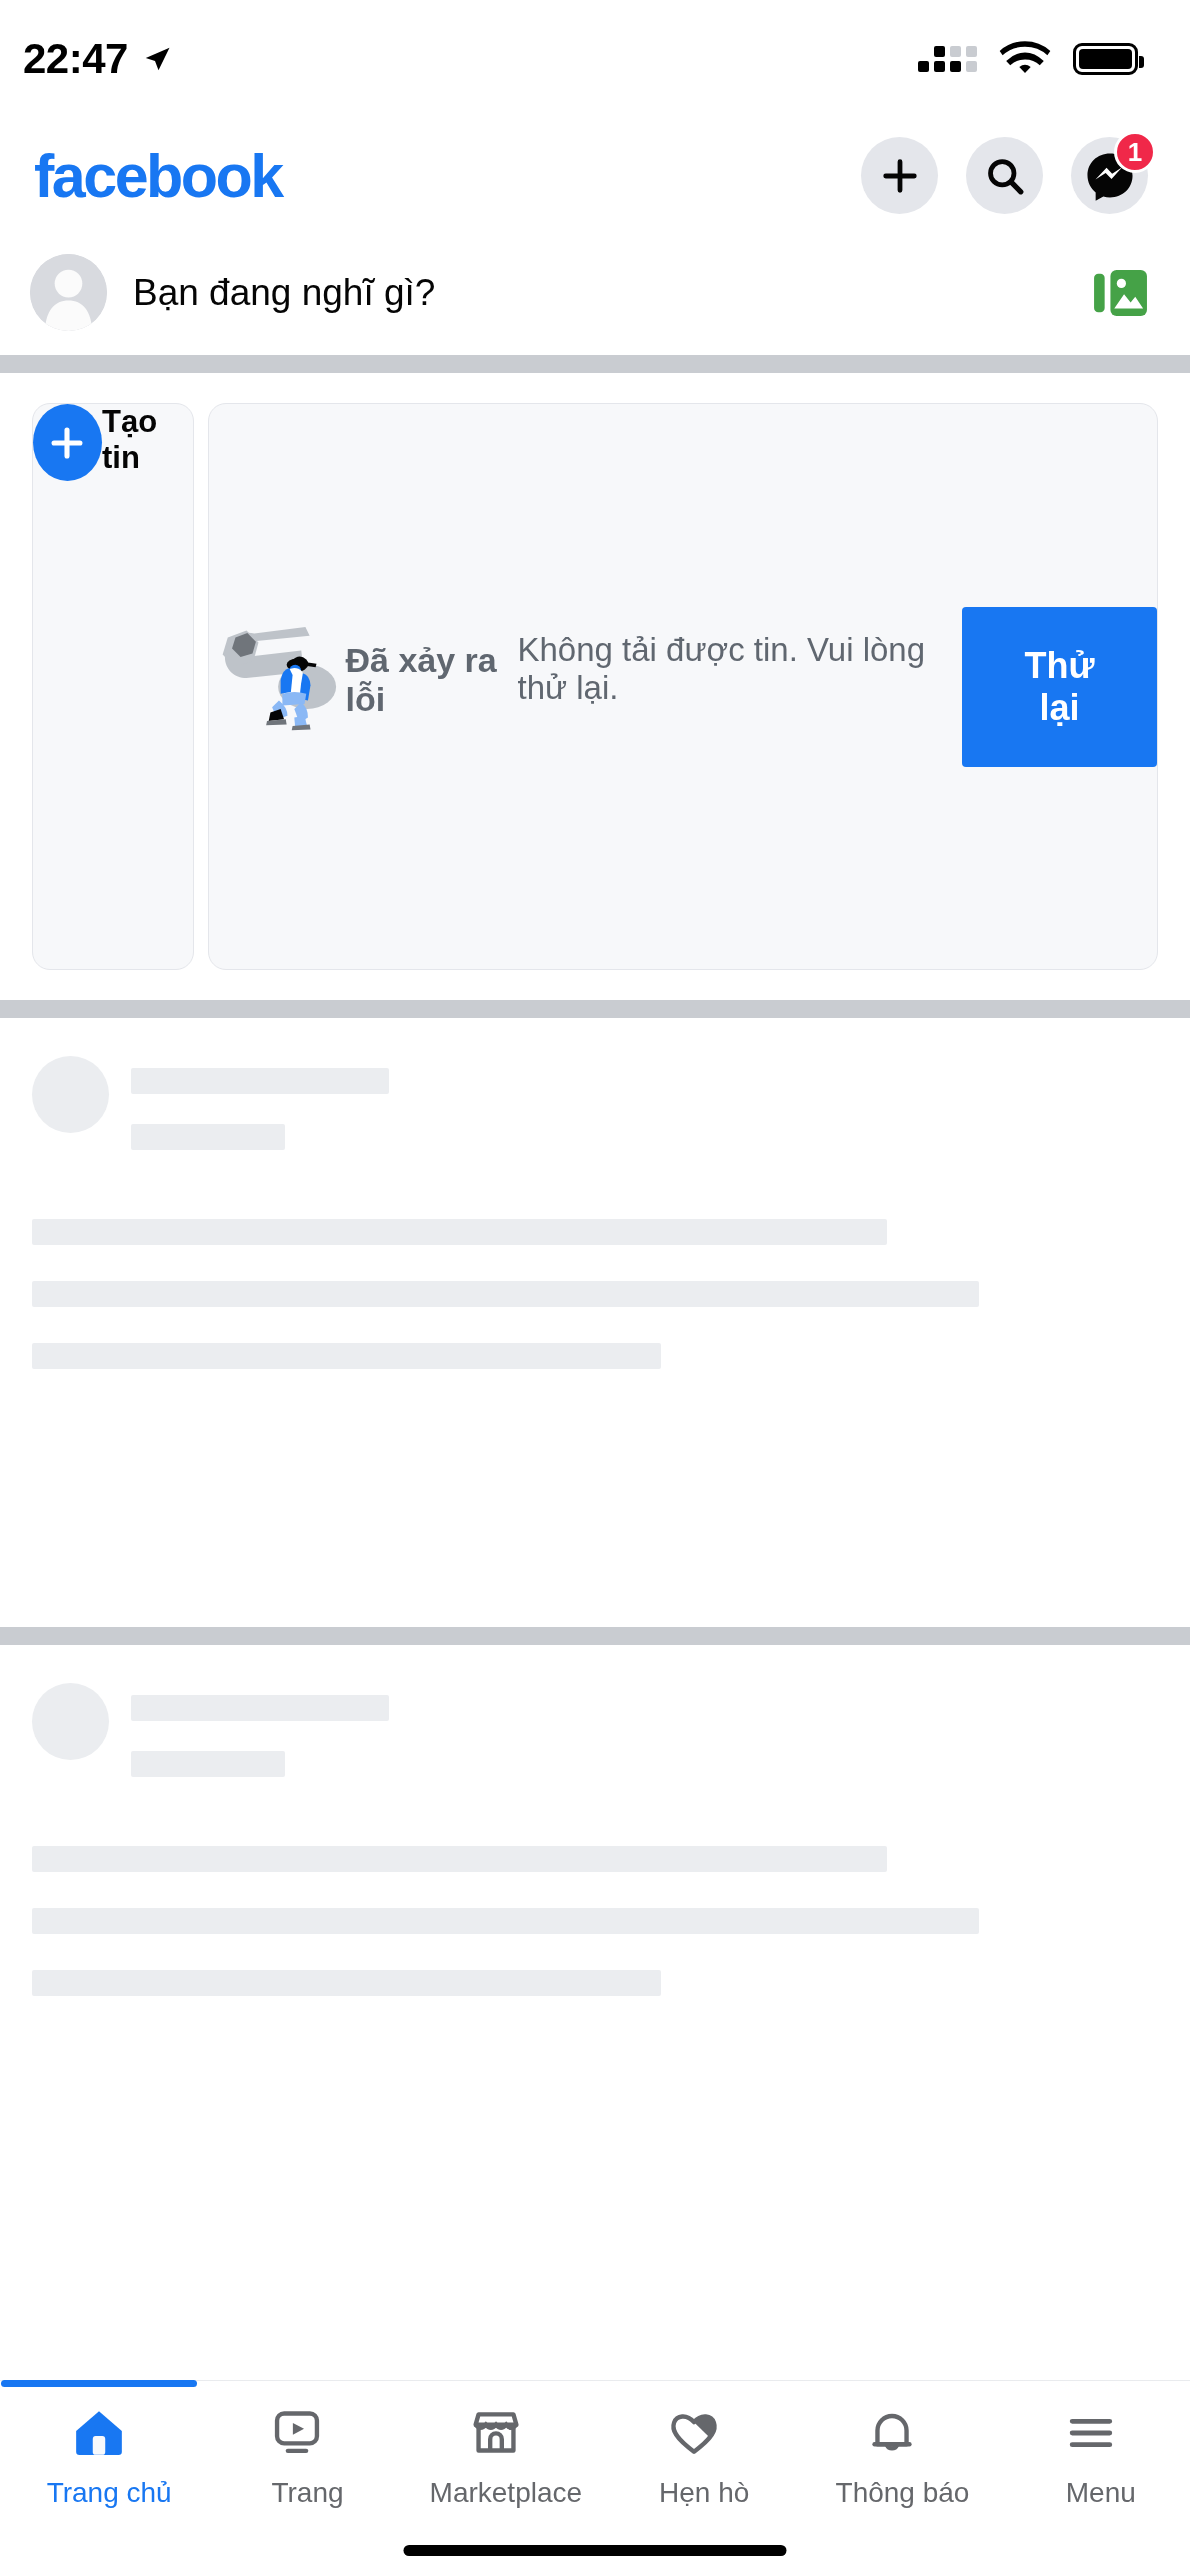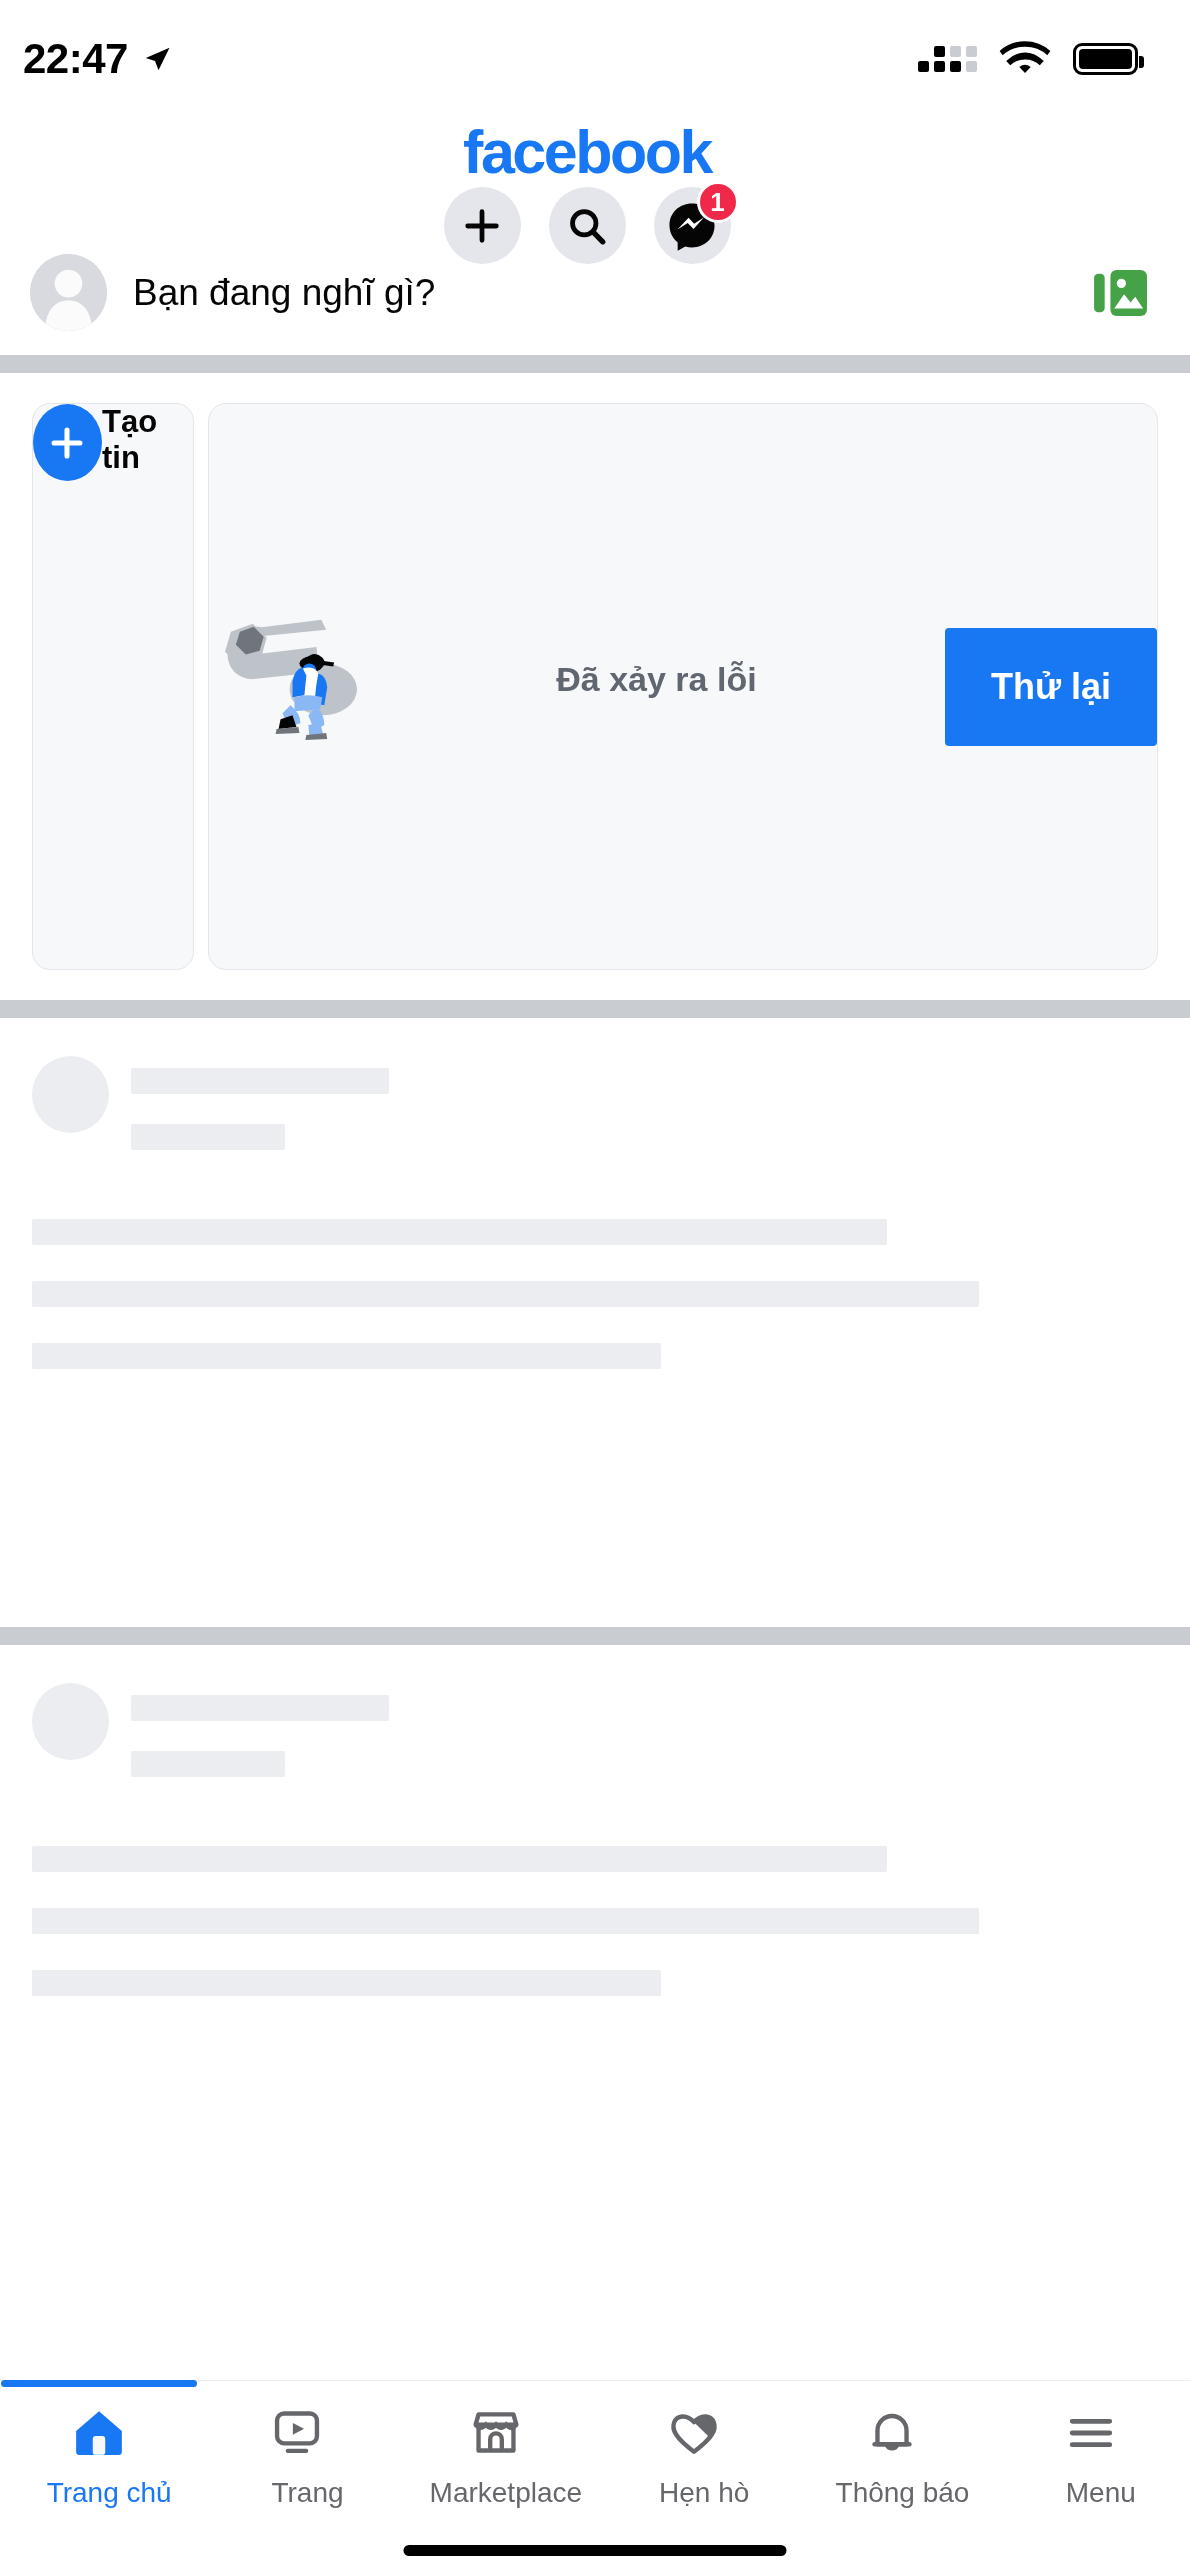--- a/index.html
+++ b/index.html
@@ -29,21 +29,21 @@
   }
   .battery::after {
     content:""; position:absolute; right:-9px; top:10px;
     width:5px; height:12px; background:#000; border-radius:0 3px 3px 0;
   }
   .batt-fill { height:100%; width:100%; background:#000; border-radius:4px; }
 
   
   .fb-header {
     height:117px; display:flex; align-items:center;
-    justify-content:space-between; padding:0 42px 0 26px;flex-direction:column;
+    justify-content:space-between; padding:0 42px 0 34px;
   }
   .fb-logo { font-size:61px; font-weight:700; color:#1877F2; letter-spacing:-2.5px; }
   .hdr-actions { display:flex; align-items:center; gap:28px; }
   .circ-btn {
     width:77px; height:77px; border-radius:50%; background:#E4E6EB;
     display:flex; align-items:center; justify-content:center; position:relative;
   }
   .badge {
     position:absolute; top:-6px; right:-8px; min-width:42px; height:42px;
     border-radius:21px; background:#F02849; color:#fff;
@@ -236,20 +236,21 @@
         <path d="M110 72 q8 2 9 14 l-3 18 l-10 -2 l2 -18 z" fill="#1877F2"></path>
         <path d="M86 96 q14 -4 28 0 l-2 12 l-26 2 z" fill="#8AB8F5"></path>
         <path d="M82 104 q10 8 10 18 l-12 4 l-6 -14 z" fill="#8AB8F5"></path>
         <path d="M108 106 q8 6 8 18 l-10 6 l-6 -16 z" fill="#8AB8F5"></path>
         <path d="M72 118 l12 -4 l4 12 l-18 2 z" fill="#050505"></path>
         <path d="M68 128 l22 -2 l1 6 l-24 1 z" fill="#70757B"></path>
         <path d="M100 124 l12 -2 l3 12 l-14 1 z" fill="#8AB8F5"></path>
         <path d="M98 134 l20 -2 l1 6 l-22 1 z" fill="#70757B"></path>
       </svg>
       <div class="err-title">Đã xảy ra lỗi</div>
+      <div class="err-sub">Không tải được tin. Vui lòng thử lại.</div>
       <button class="retry-btn">Thử lại</button>
     </div>
 
   </div>
 
   <div class="sep"></div>
 
   <div class="skel-post">
     <div class="skel-head">
       <div class="skel-av"></div>

